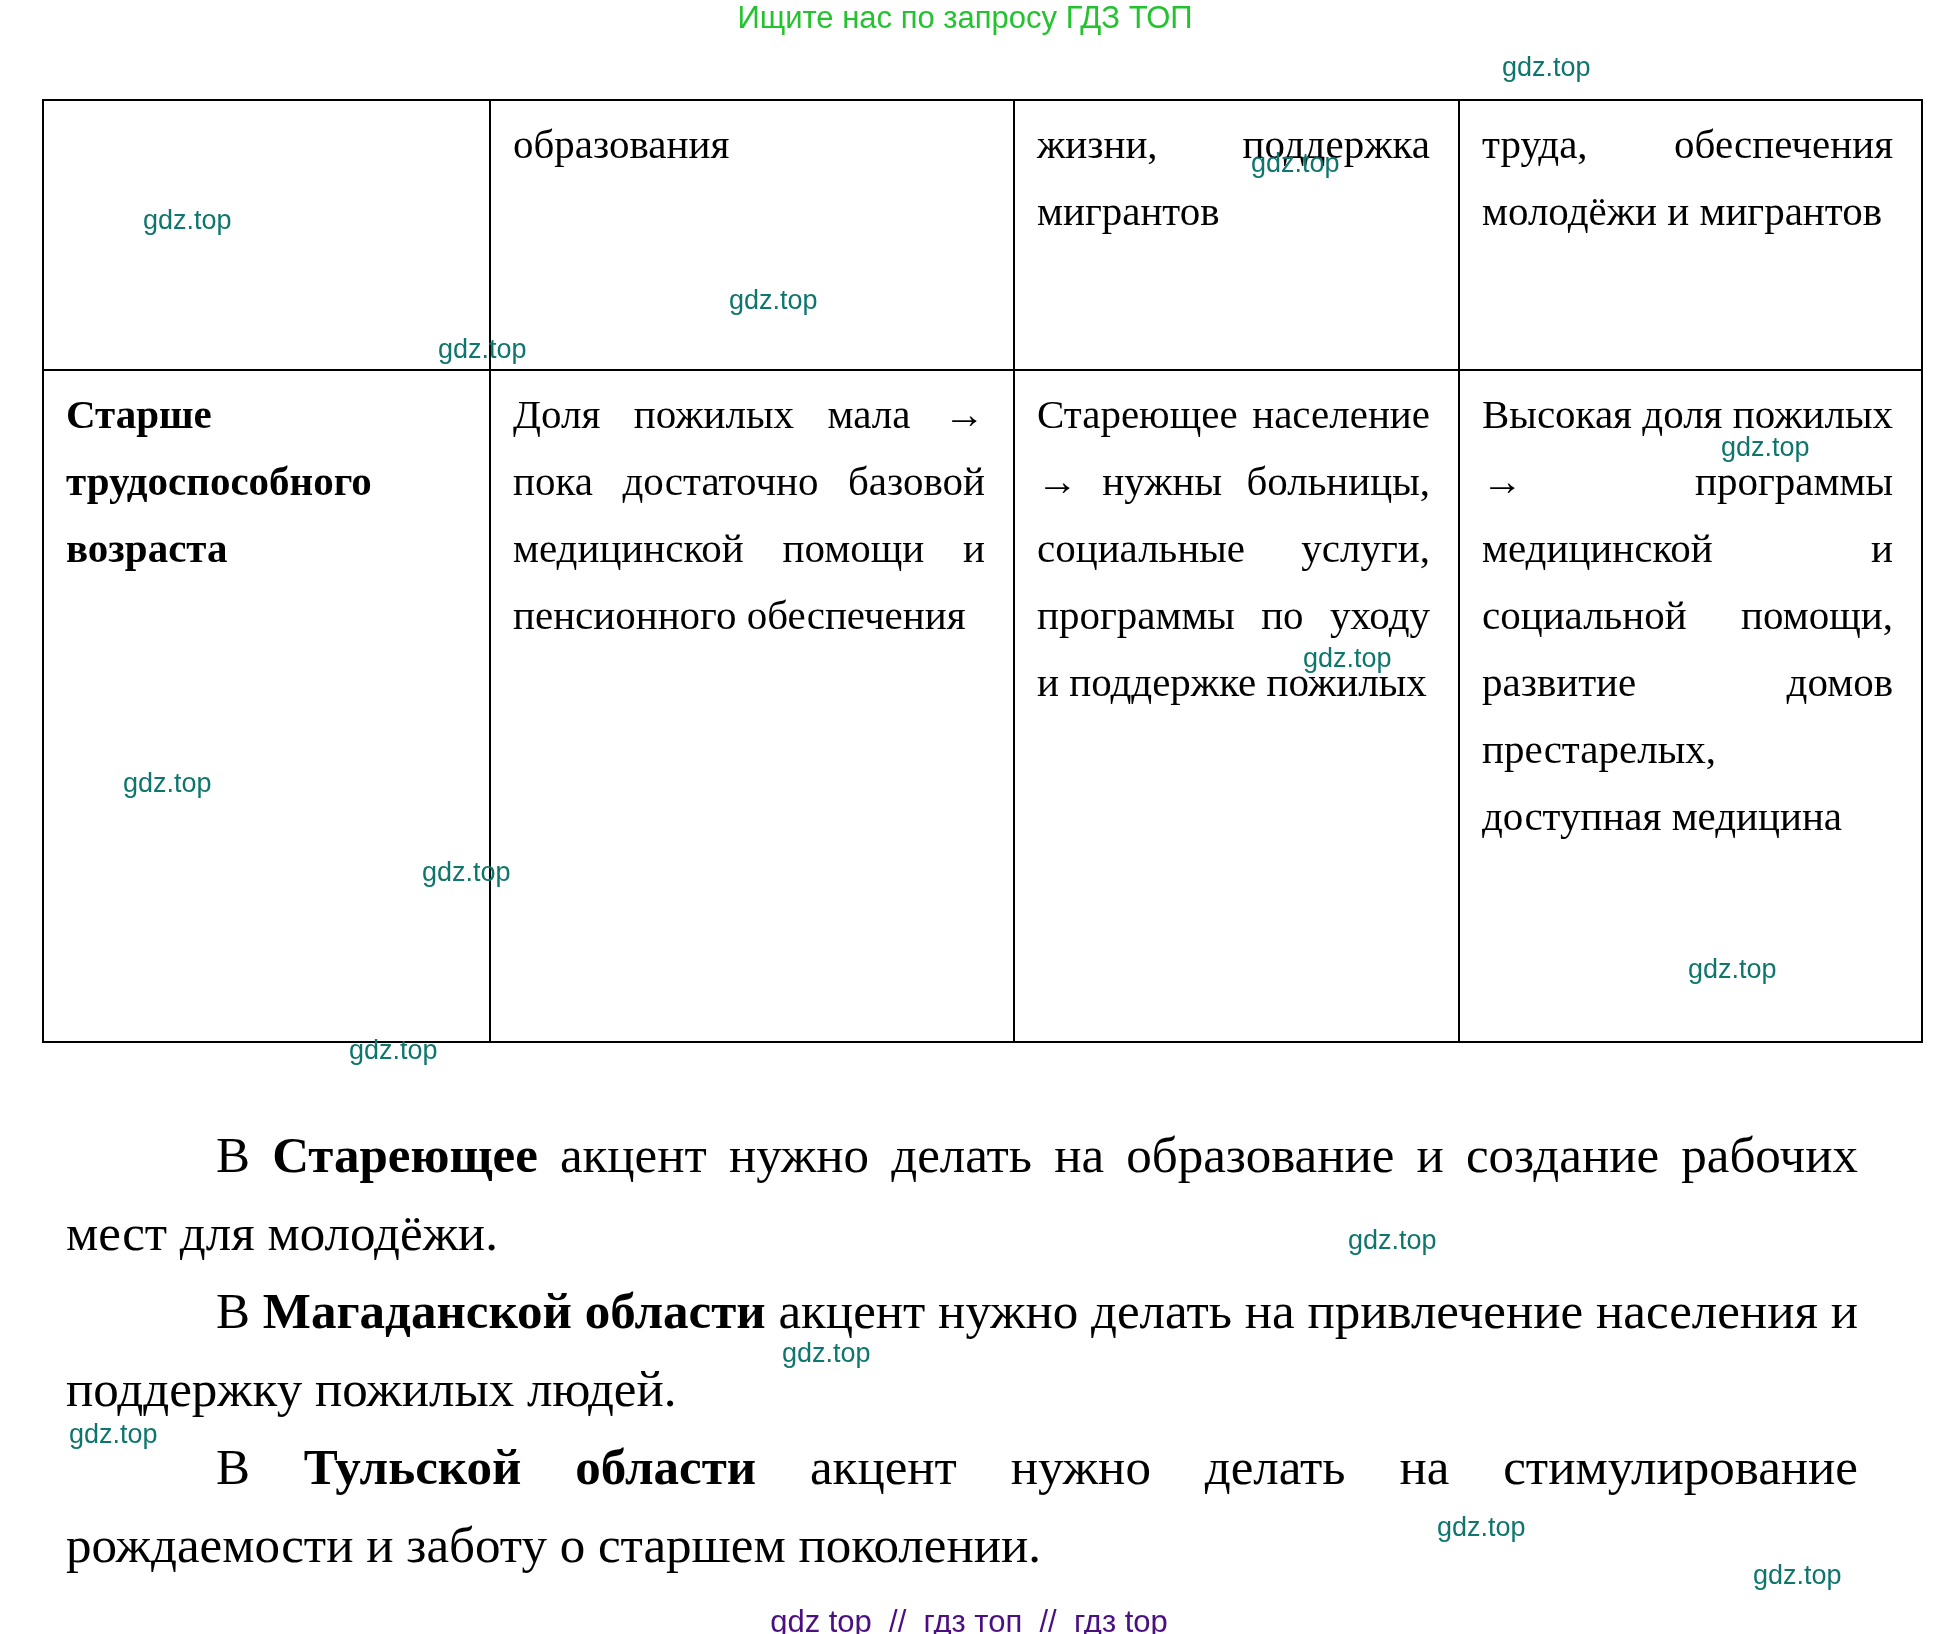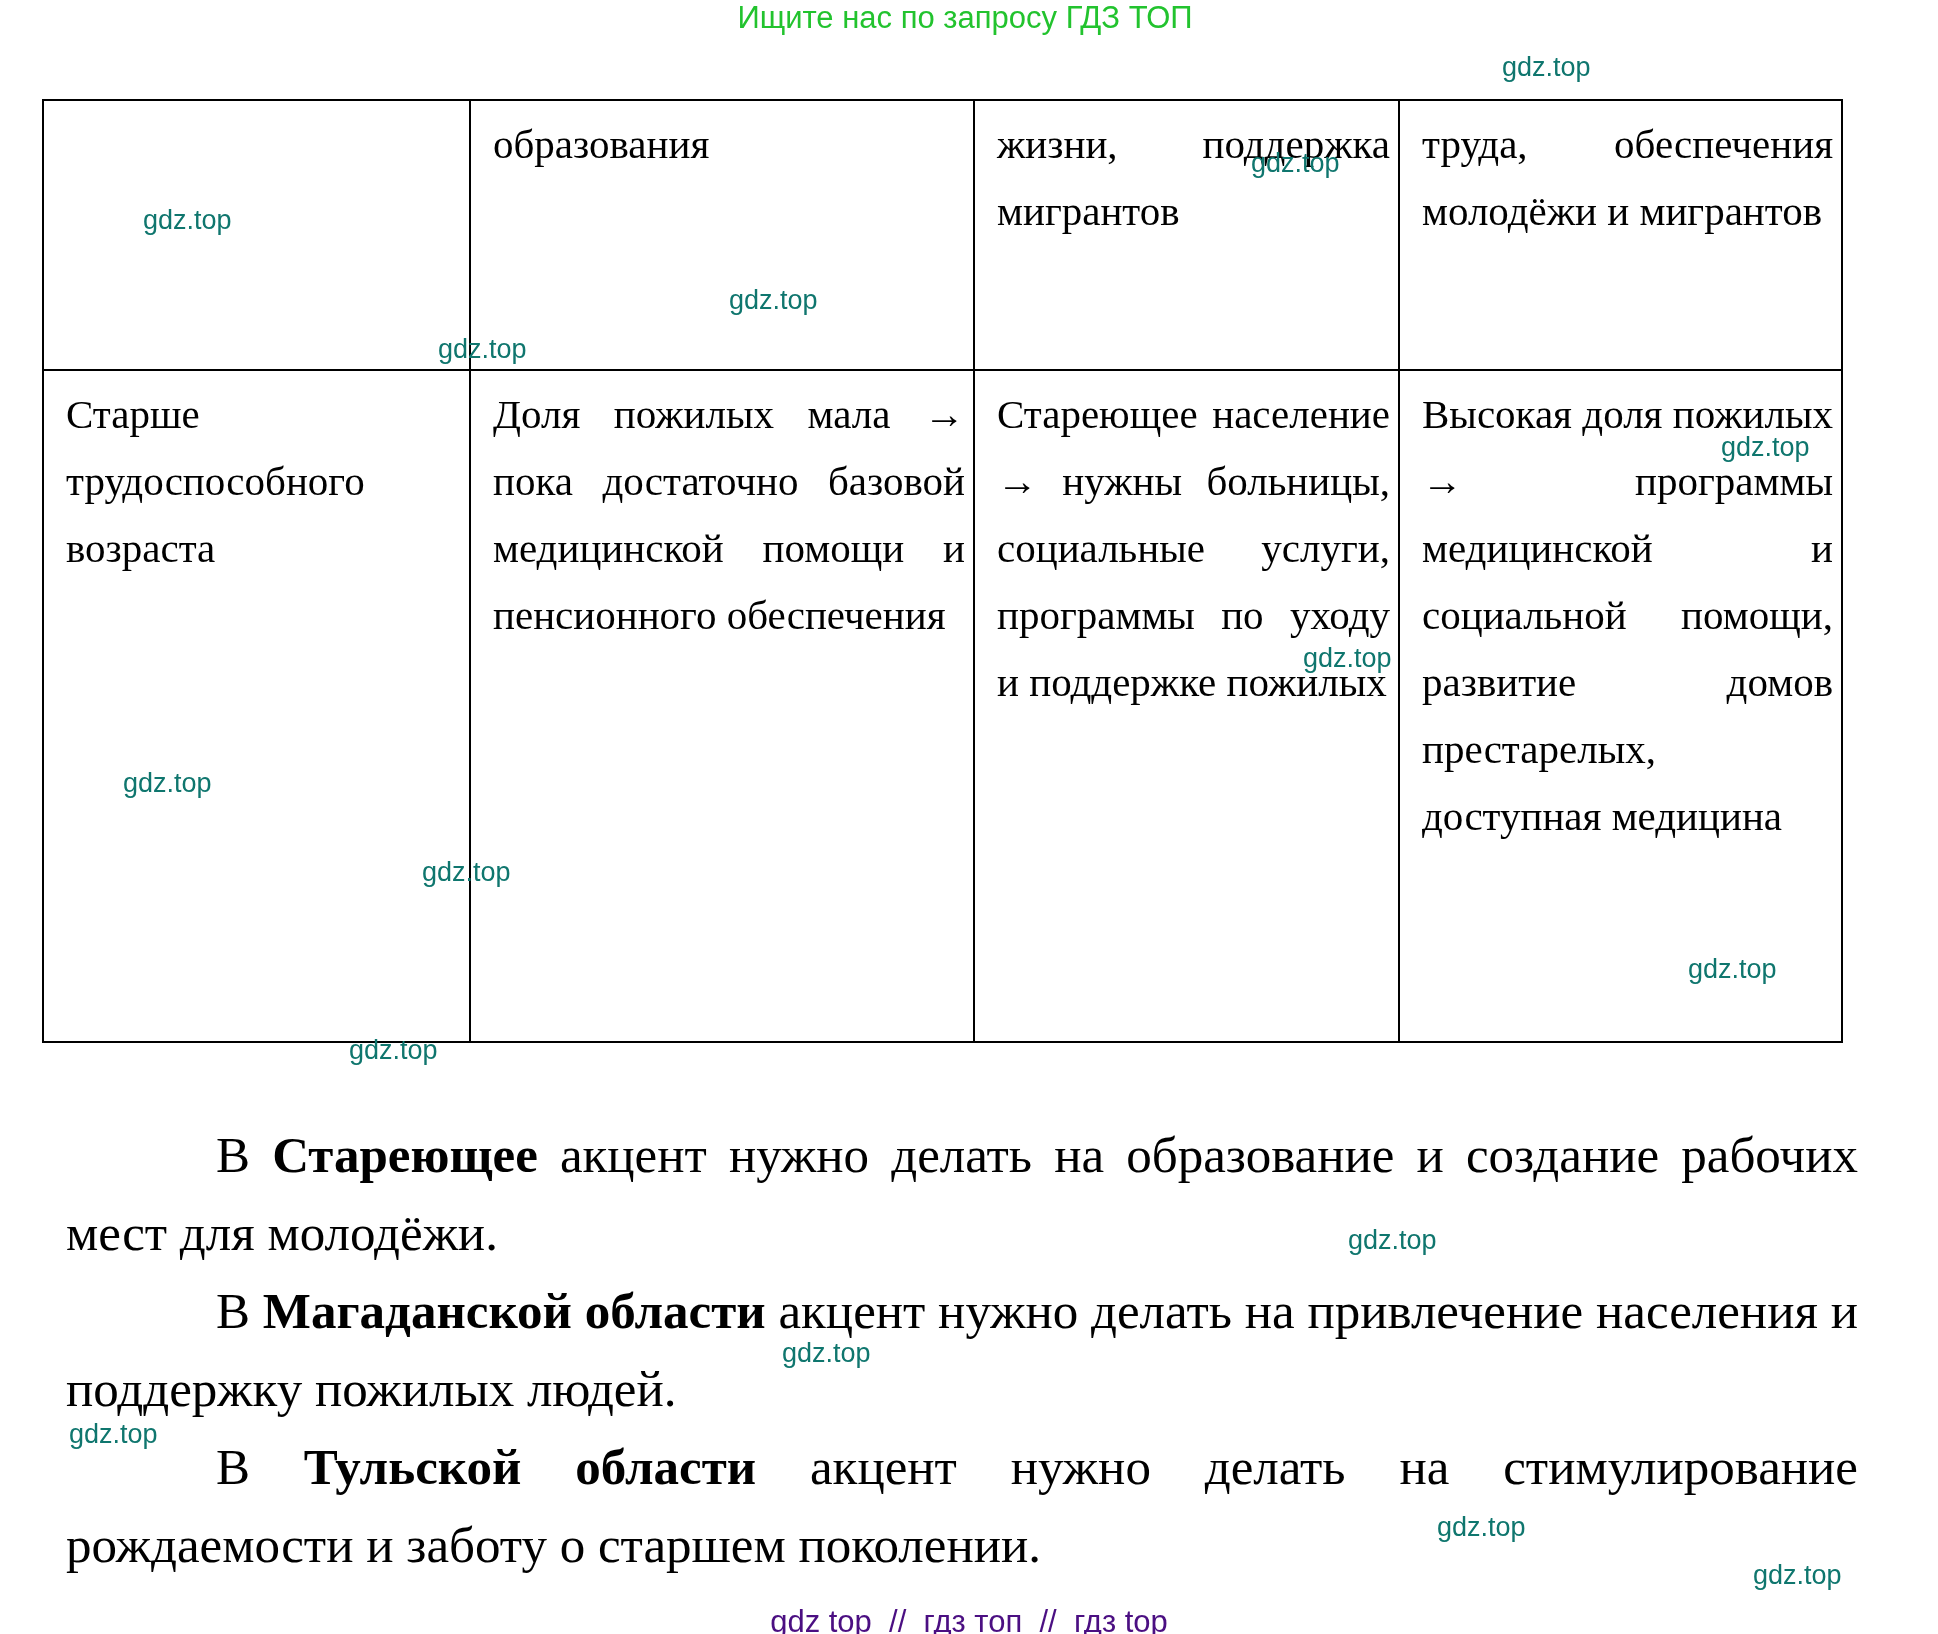--- a/index.html
+++ b/index.html
@@ -6,29 +6,29 @@
   body { width:1938px; height:1634px; position:relative; overflow:hidden; }
   .serif { font-family:"Liberation Serif", "DejaVu Serif", serif; color:#000; }
   .sans { font-family:"Liberation Sans", "DejaVu Sans", sans-serif; }
 
   .top-banner { position:absolute; left:0; width:1930px; top:0; text-align:center;
     font-size:31px; color:#22c32e; line-height:36px; }
   .bottom-banner { position:absolute; left:0; width:1938px; top:1608px; text-align:center;
     font-size:31px; color:#4b0f82; line-height:28px; white-space:pre; }
 
   table.grid { position:absolute; left:42px; top:99px; border-collapse:collapse; table-layout:fixed; }
-  table.grid td { border:2.5px solid #000; vertical-align:top; padding:10px 8px 0 22px;
+  table.grid td { border:2.5px solid #000; vertical-align:top; padding:10px 28px 0 22px;
     font-size:41px; line-height:67px; text-align:justify; text-align-last:left; }
   td.c1 { width:395px; }
   td.c2 { width:472px; }
   td.c3 { width:393px; }
   td.c4 { width:411px; }
   tr.r1 td { height:258px; }
   tr.r2 td { height:660px; }
-  .bold { font-weight:normal; }
+  .bold { font-weight:bold; }
   .cell-text { text-align:justify; hyphens:none; }
 
   .para { position:absolute; left:66px; width:1792px; font-size:51px; line-height:78px;
     text-align:justify; text-align-last:left; }
   .para .indent { display:inline-block; width:150px; }
 
   .wm { position:absolute; font-size:27px; color:#0f766e; white-space:nowrap; line-height:30px; }
 </style>
 </head>
 <body>

